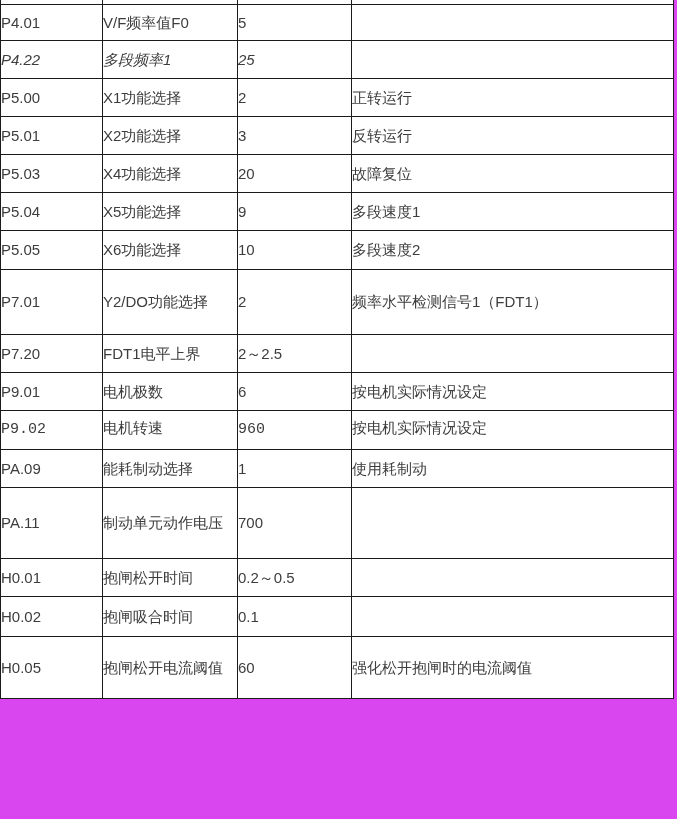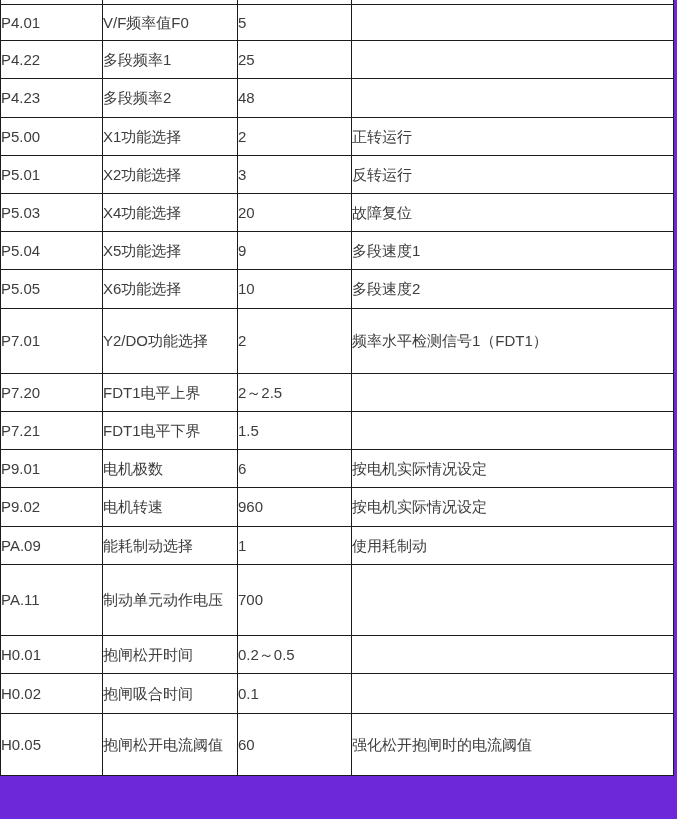--- a/index.html
+++ b/index.html
@@ -8,21 +8,21 @@
     background: #ffffff;
     width: 677px;
     height: 819px;
     overflow: hidden;
     font-family: "Liberation Sans", "DejaVu Sans", sans-serif;
   }
   .page {
     position: relative;
     width: 677px;
     height: 819px;
-    background: #6d28d9;
+    background: #d946ef;
   }
   table.param-table {
     border-collapse: collapse;
     table-layout: fixed;
     width: 673px;
     margin: 0;
   }
   table.param-table td {
     border: 1px solid #1b1b1b;
     font-size: 15px;
@@ -68,30 +68,24 @@
         <td class="col-name"></td>
         <td class="col-value"></td>
         <td class="col-desc"></td>
       </tr>
     <tr style="height: 36px;">
           <td class="col-code">P4.01</td>
           <td class="col-name">V/F频率值F0</td>
           <td class="col-value">5</td>
           <td class="col-desc"></td>
         </tr>
-        <tr style="height: 38px;">
+        <tr style="height: 38px; font-style: italic;">
           <td class="col-code">P4.22</td>
           <td class="col-name">多段频率1</td>
           <td class="col-value">25</td>
-          <td class="col-desc"></td>
-        </tr>
-        <tr style="height: 39px;">
-          <td class="col-code">P4.23</td>
-          <td class="col-name">多段频率2</td>
-          <td class="col-value">48</td>
           <td class="col-desc"></td>
         </tr>
         <tr style="height: 38px;">
           <td class="col-code">P5.00</td>
           <td class="col-name">X1功能选择</td>
           <td class="col-value">2</td>
           <td class="col-desc">正转运行</td>
         </tr>
         <tr style="height: 38px;">
           <td class="col-code">P5.01</td>
@@ -122,33 +116,27 @@
           <td class="col-name">Y2/DO功能选择</td>
           <td class="col-value">2</td>
           <td class="col-desc">频率水平检测信号1（FDT1）</td>
         </tr>
         <tr style="height: 38px;">
           <td class="col-code">P7.20</td>
           <td class="col-name">FDT1电平上界</td>
           <td class="col-value">2～2.5</td>
           <td class="col-desc"></td>
         </tr>
-        <tr style="height: 38px;">
-          <td class="col-code">P7.21</td>
-          <td class="col-name">FDT1电平下界</td>
-          <td class="col-value">1.5</td>
-          <td class="col-desc"></td>
-        </tr>
         <tr style="height: 38px; padding-left: 28px;">
           <td class="col-code">P9.01</td>
           <td class="col-name">电机极数</td>
           <td class="col-value">6</td>
           <td class="col-desc">按电机实际情况设定</td>
         </tr>
-        <tr style="height: 39px;">
+        <tr style="height: 39px; font-family: Liberation Mono, monospace;">
           <td class="col-code">P9.02</td>
           <td class="col-name">电机转速</td>
           <td class="col-value">960</td>
           <td class="col-desc">按电机实际情况设定</td>
         </tr>
         <tr style="height: 38px;">
           <td class="col-code">PA.09</td>
           <td class="col-name">能耗制动选择</td>
           <td class="col-value">1</td>
           <td class="col-desc">使用耗制动</td>

